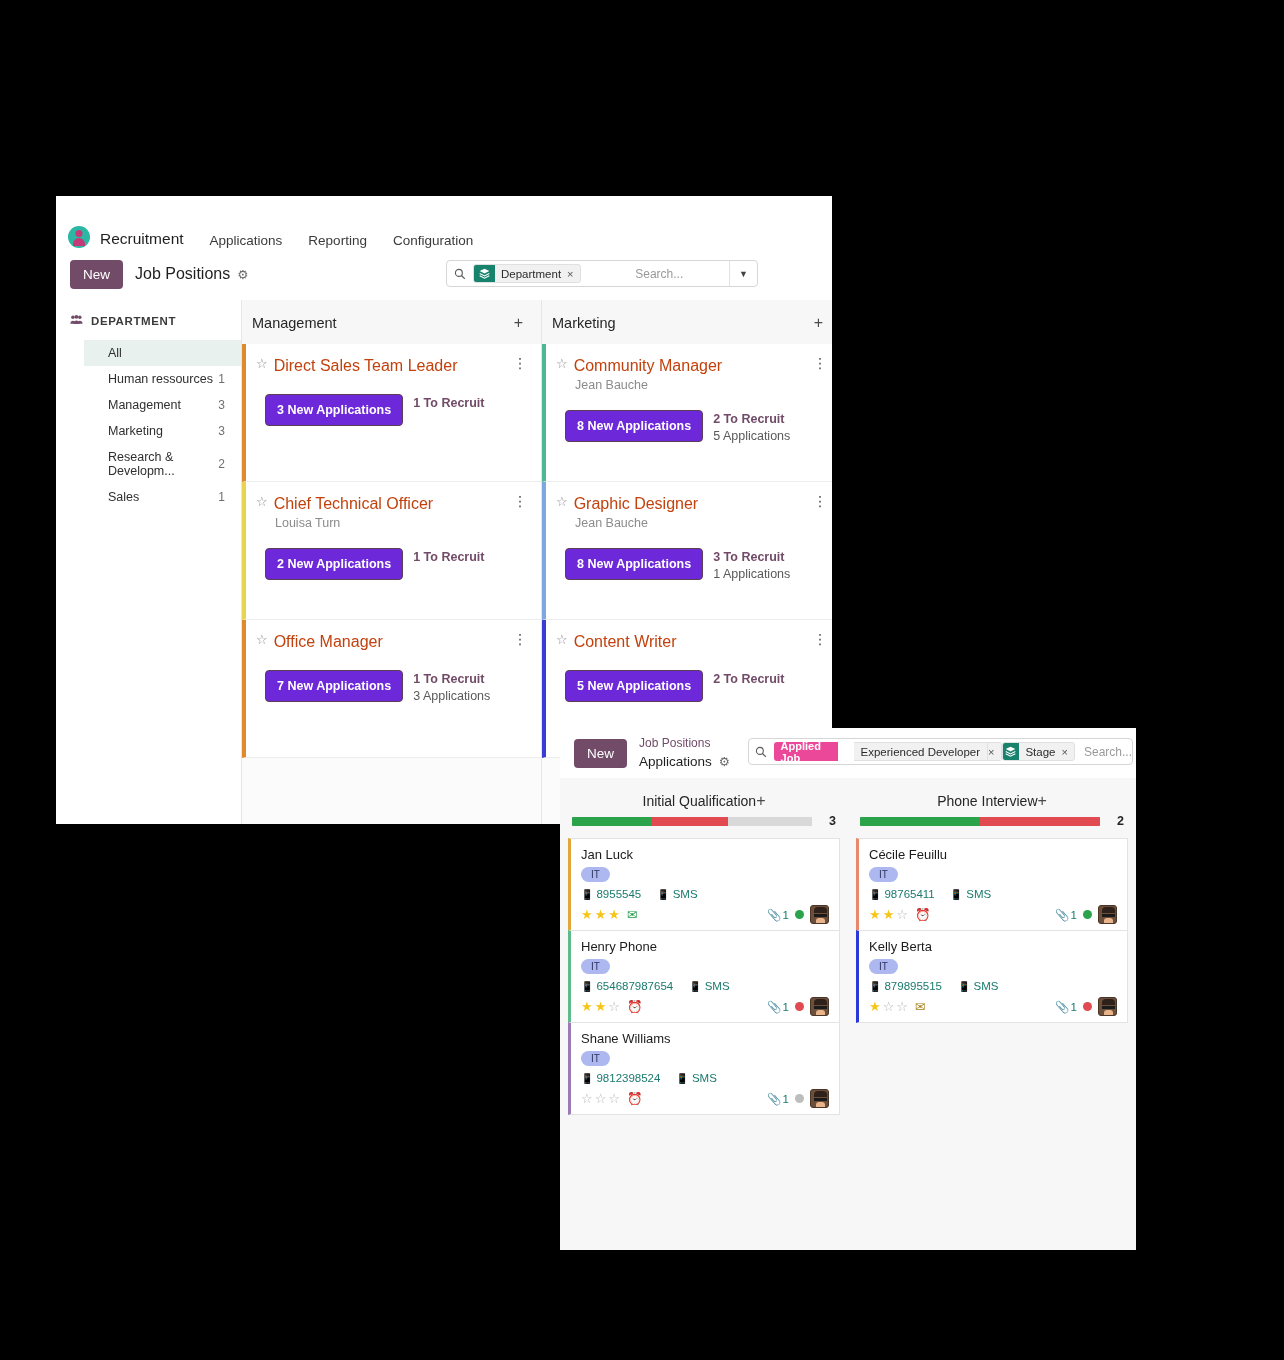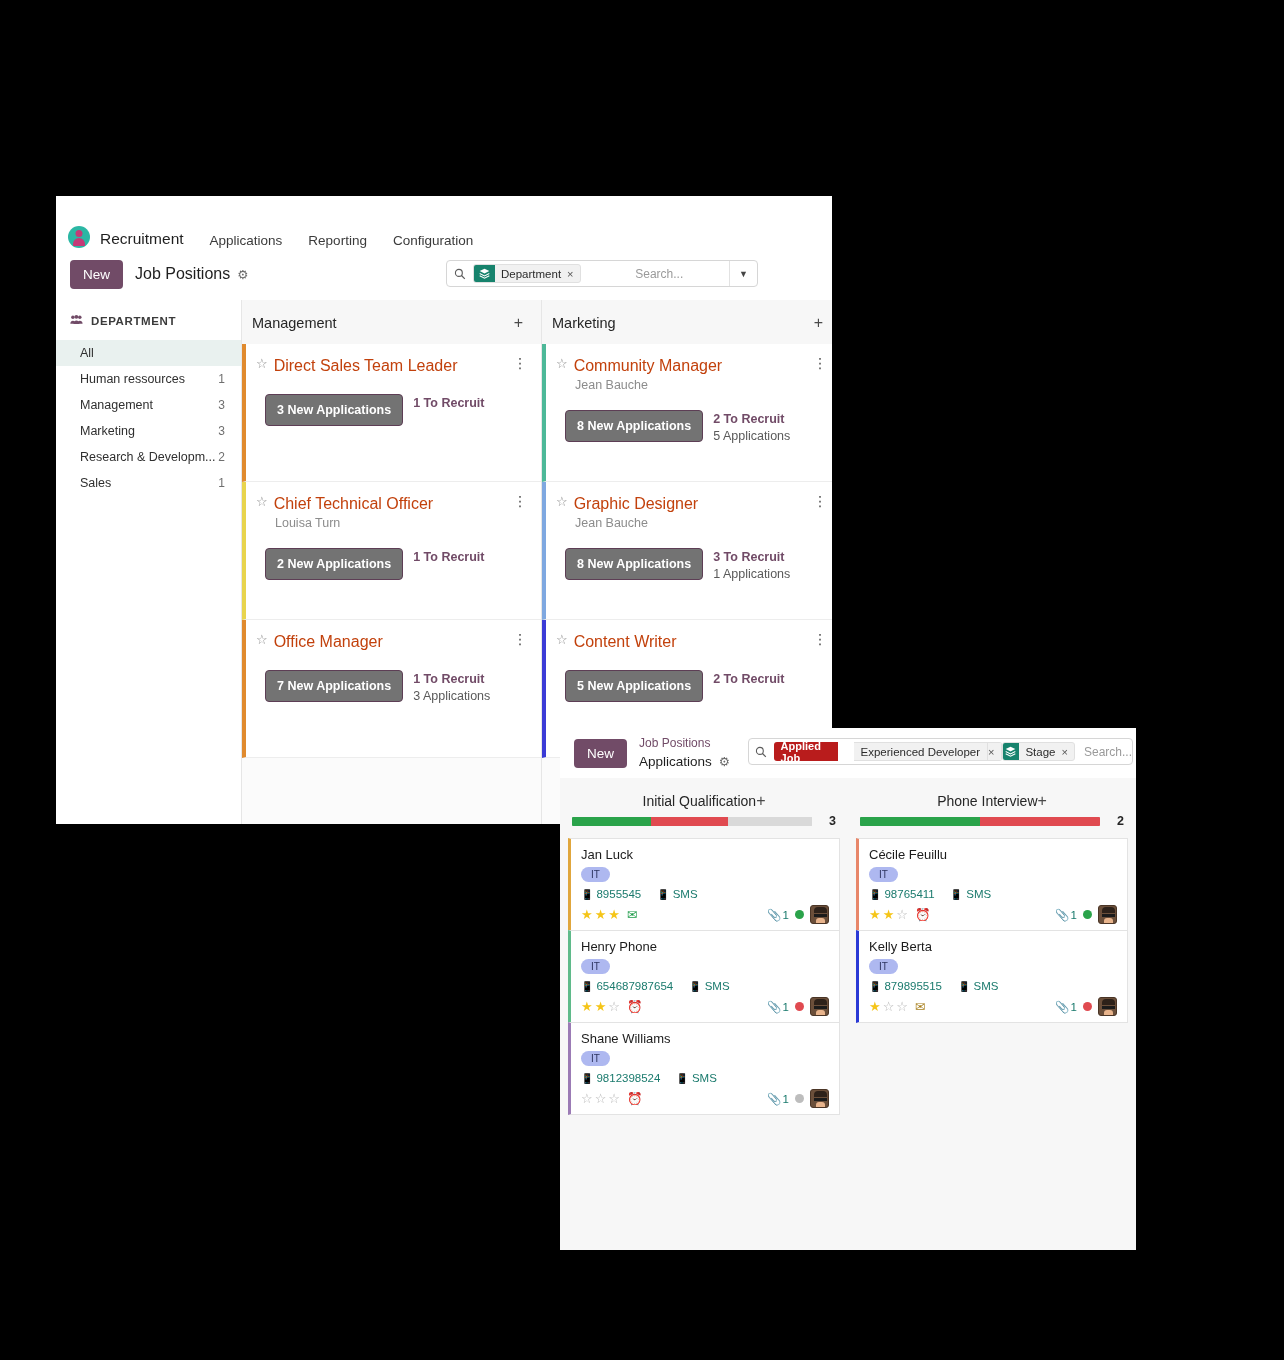--- a/index.html
+++ b/index.html
@@ -98,21 +98,21 @@
     display: flex; align-items: center; justify-content: center;
     font-size: 11px;
   }
   .facet-label {
     font-size: 11.5px; color: #2b2b2b; padding: 0 6px;
   }
   .facet-x {
     font-size: 11px; color: #555; padding-right: 6px; cursor: pointer;
   }
   .facet-dark {
-    background: #b91c1c; color: #ffffff;
+    background: #ec4899; color: #ffffff;
     font-size: 11px; font-weight: 600;
     padding: 2px 7px; border-radius: 3px;
     margin-right: 16px;
   }
   .search-input-fake {
     flex: 1; font-size: 12px; color: #9a9a9a; padding-left: 3px; text-align: center;
   }
   .search-caret {
     width: 28px; border-left: 1px solid #e2e2e2;
     display: flex; align-items: center; justify-content: center;
@@ -129,21 +129,21 @@
   .side-head {
     display: flex; align-items: center; gap: 8px;
     padding: 0 14px 12px 14px;
     font-size: 11.5px; font-weight: 700; letter-spacing: .6px;
     color: #3b3b3b;
   }
   .side-head-icon { color: #714b67; font-size: 12px; }
   .side-item {
     display: flex; align-items: center; justify-content: space-between;
     padding: 6px 16px 6px 24px;
-    font-size: 12.5px; color: #2f2f2f; cursor: pointer;
+    font-size: 12.5px; color: #2f2f2f; cursor: pointer; margin-left: 28px;
   }
   .side-item.active { background: #e9f1ef; }
   .side-count { color: #6f6f6f; font-size: 12px; }
 
   .kanban { flex: 1; display: flex; background: #f7f7f7; }
   .kcol {
     width: 300px; flex: 0 0 auto;
     border-right: 1px solid #e6e6e6;
     background: #fbfbfb;
   }
@@ -163,21 +163,21 @@
     cursor: pointer;
     position: relative;
   }
   .jcard-top { display: flex; align-items: flex-start; }
   .jstar { color: #8a8a8a; font-size: 13px; margin-right: 6px; cursor: pointer; line-height: 1.25; }
   .jtitle { font-size: 16px; color: #c2410c; flex: 1; line-height: 1.25; }
   .jdots { color: #4a4a4a; font-size: 14px; letter-spacing: 0; cursor: pointer; line-height: 1; }
   .jsub { font-size: 12.5px; color: #8c8c8c; margin: 2px 0 0 19px; }
   .jbody { display: flex; align-items: flex-start; margin-top: 18px; padding-left: 9px; }
   .jbtn {
-    background: #737373; color: #ffffff;
+    background: #6d28d9; color: #ffffff;
     font-size: 12.5px; font-weight: 600;
     padding: 8px 11px; border-radius: 4px;
     border: 1px solid #5d3e55;
     cursor: pointer; white-space: nowrap;
   }
   .jstats { margin-left: 10px; padding-top: 2px; }
   .jstat-bold { font-size: 12.5px; font-weight: 700; color: #714b67; white-space: nowrap; }
   .jstat { font-size: 12.5px; color: #5a5a5a; margin-top: 3px; white-space: nowrap; }
 
   

